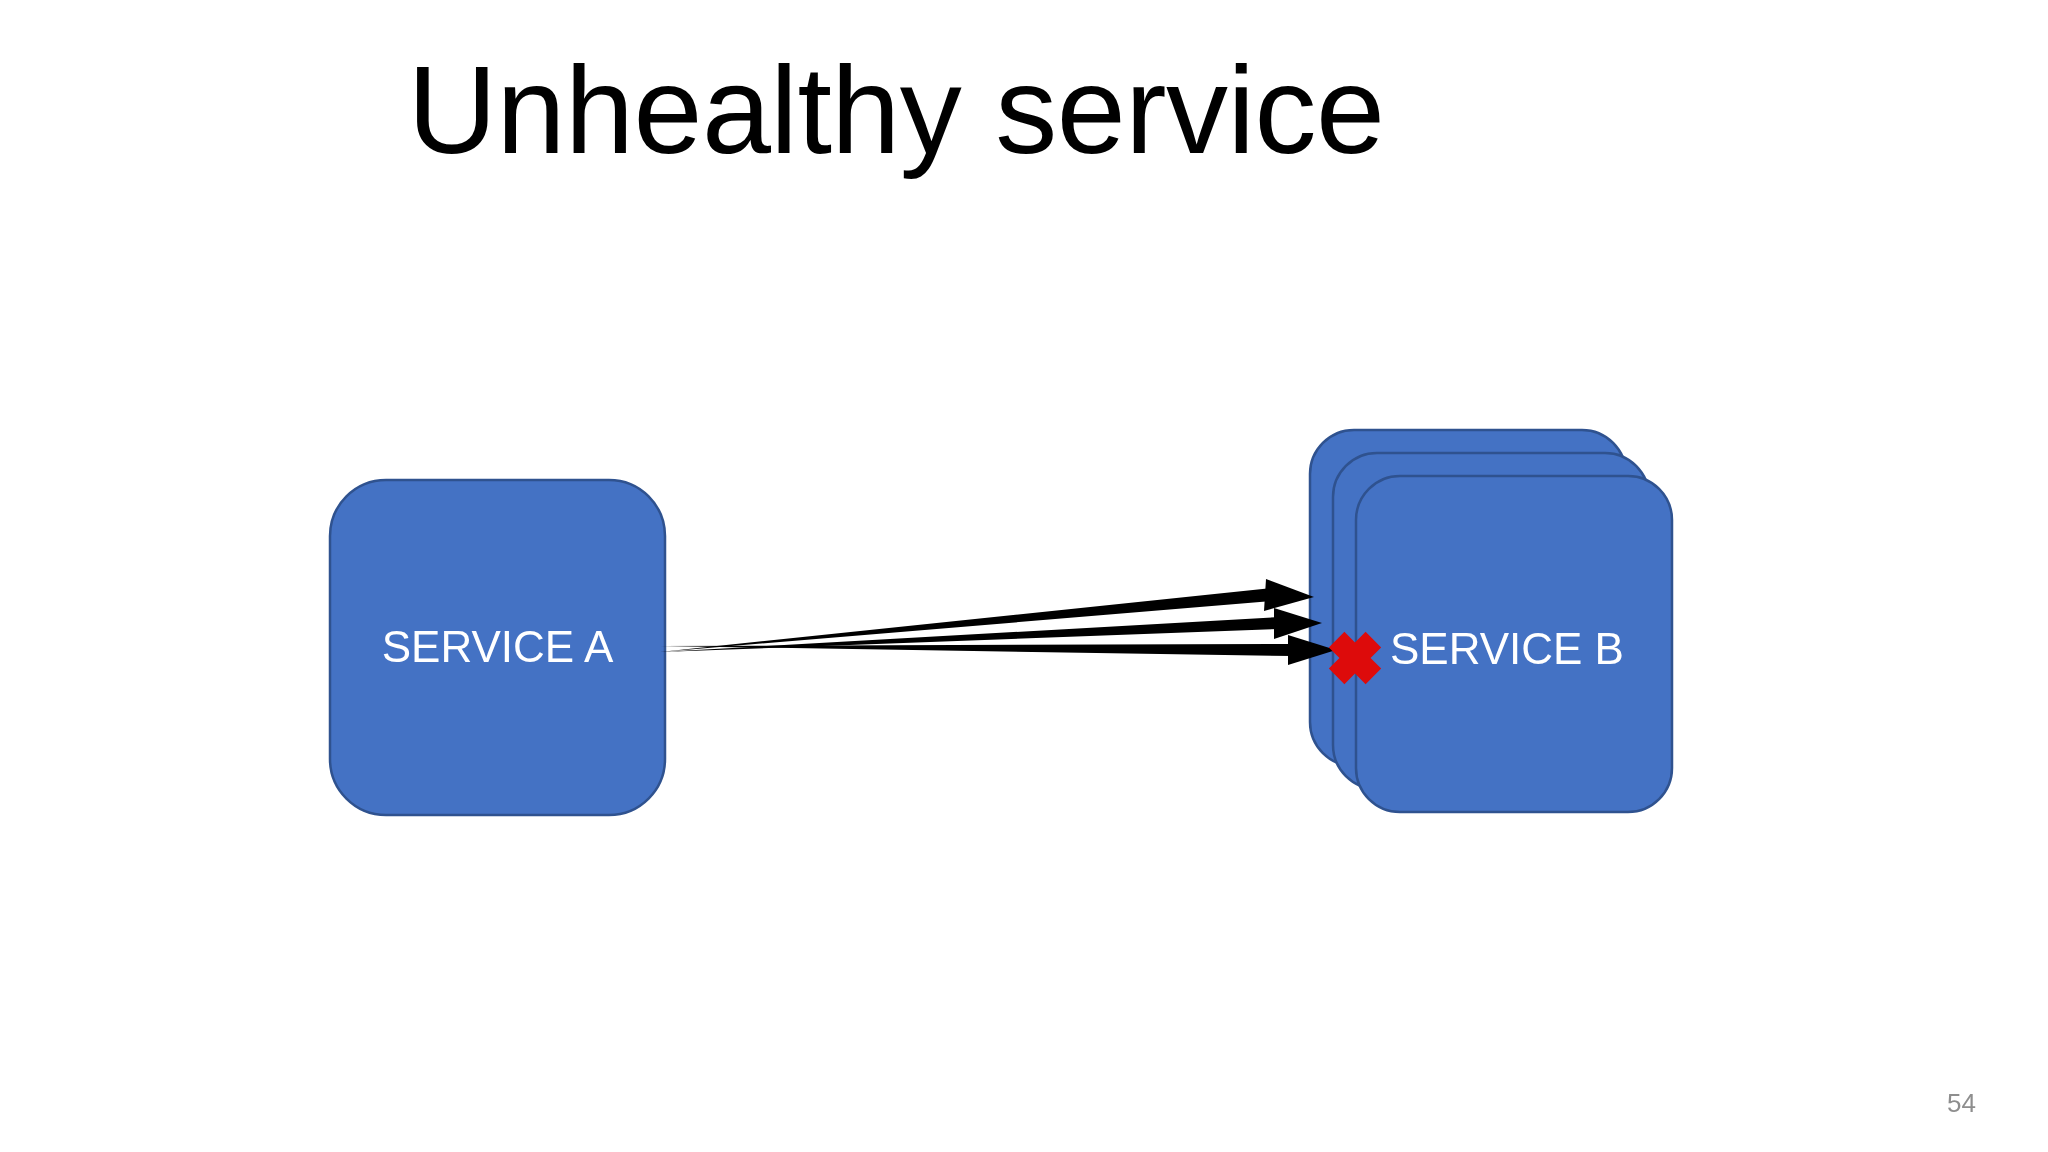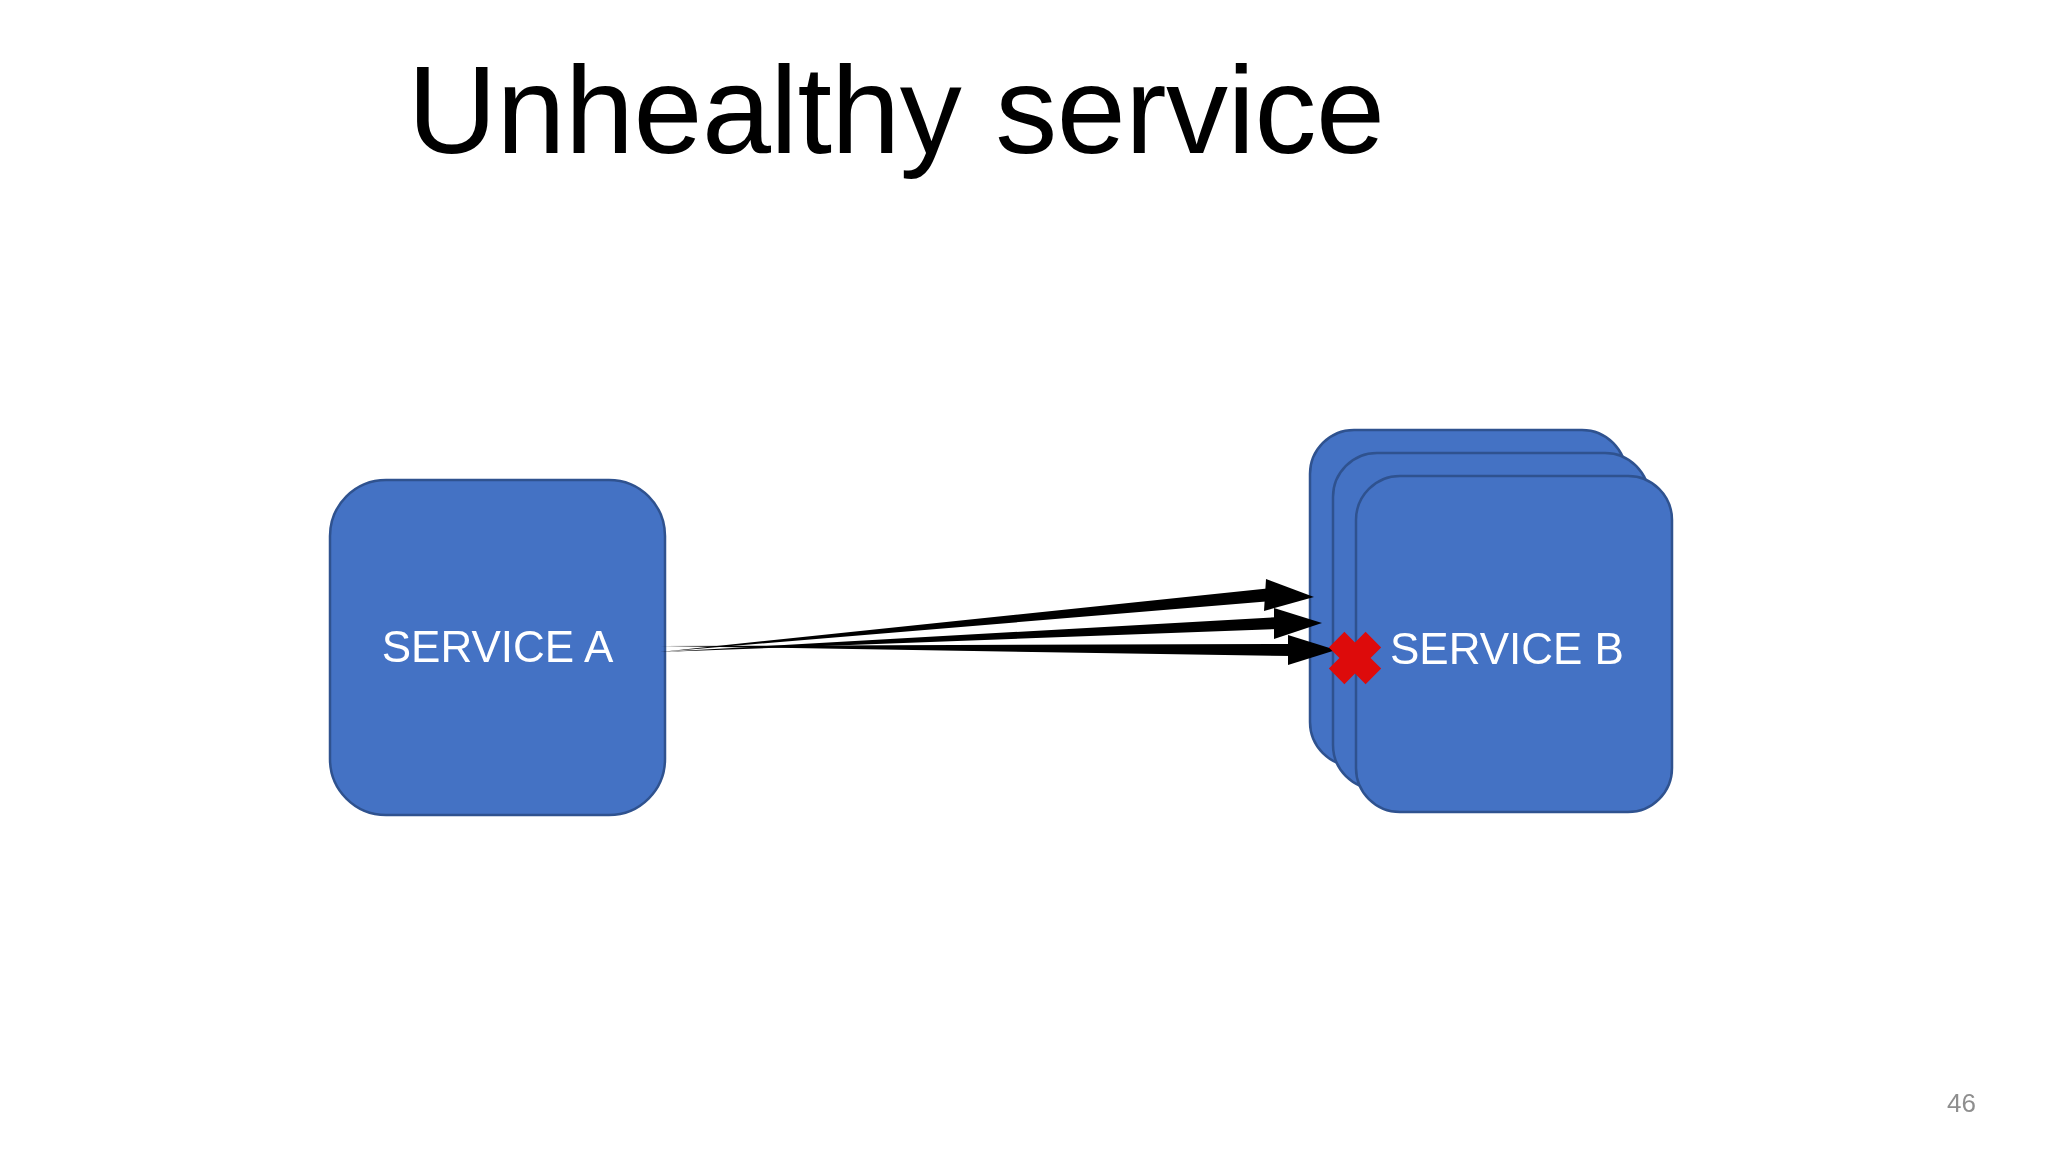--- a/index.html
+++ b/index.html
@@ -123,15 +123,15 @@
     <g transform="translate(1355,658) rotate(45)">
       <path d="M -11,-26 L 11,-26 L 11,-11 L 26,-11 L 26,11 L 11,11 L 11,26 L -11,26 L -11,11 L -26,11 L -26,-11 L -11,-11 Z" fill="#DD0B0B"></path>
     </g>
 
   </svg>
 
   <div class="node-label" id="service-a-label">SERVICE A</div>
 
   <div class="node-label" id="service-b-label">SERVICE B</div>
 
-  <div id="page-number">46</div>
+  <div id="page-number">54</div>
 
 </div>
 
 </body></html>

